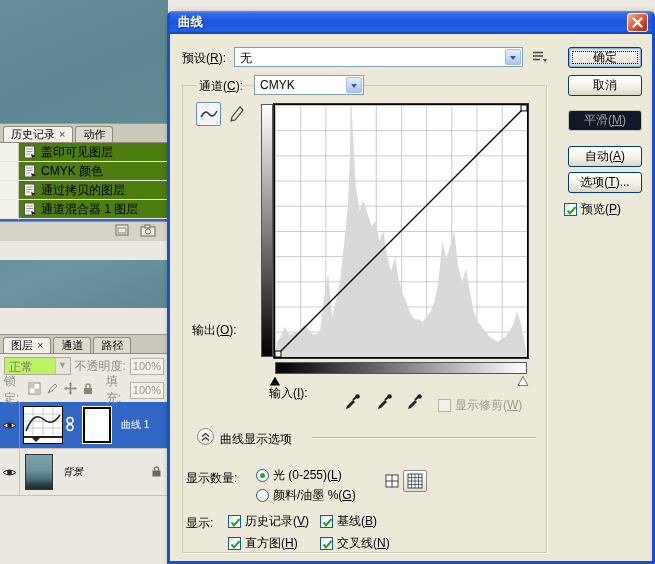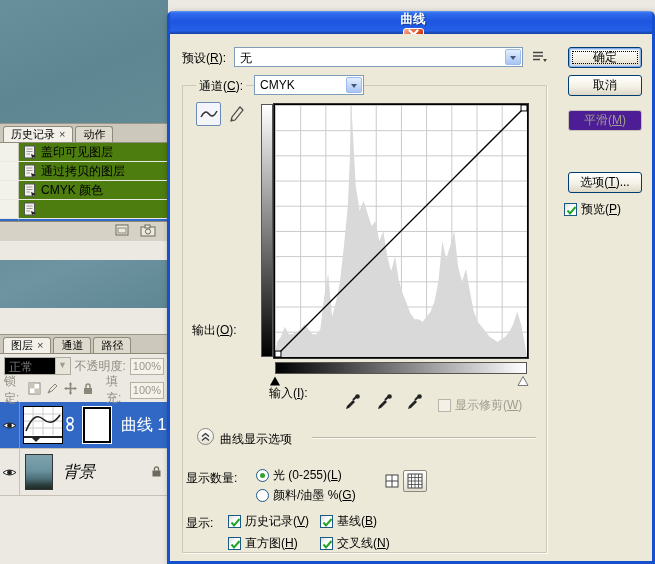--- a/index.html
+++ b/index.html
@@ -27,50 +27,50 @@
 .hrow .hicon { margin:0 4px 0 4px; flex:0 0 14px; }
 .hrow .hlabel { white-space:nowrap; font-size:12px; }
 .hrow.sel { background:#3168c5; color:#fff; }
 .hrow.sel .well { background:#3168c5; border-right-color:#6a93d6; }
 .hrow .ptr { position:absolute; left:3px; top:4px; }
 #history-foot { height:20px; background:#d6d2c6; border-top:1px solid #8f8c7c; display:flex; align-items:center; justify-content:flex-end; gap:10px; padding-right:12px; }
 
 
 #layers-panel { left:0; top:306px; width:168px; height:258px; }
 .lrow-ctl { display:flex; align-items:center; gap:4px; height:24px; padding:0 4px; color:#8e8c80; }
-.mini-combo { position:relative; width:92px; height:18px; background:#000000; border:1px solid #aeaba0; color:#777; padding:1px 4px; }
+.mini-combo { position:relative; width:92px; height:18px; background:#bef264; border:1px solid #aeaba0; color:#777; padding:1px 4px; }
 .mini-combo .arr { position:absolute; right:0; top:0; width:15px; height:16px; background:#e7e4d9; border-left:1px solid #c4c1b4; color:#a09d92; text-align:center; line-height:14px; font-size:9px; }
 .val-box { width:36px; height:17px; border:1px solid #b3b0a4; background:#f4f2e9; color:#9a978c; padding:1px 2px; font-size:11px; }
 .lock-icons { display:flex; gap:5px; align-items:center; }
 .layer-row { display:flex; align-items:center; height:47px; border-bottom:1px solid #c6c3b6; }
 .layer-row .eyecol { width:20px; align-self:stretch; border-right:1px solid #c6c3b6; display:flex; align-items:center; justify-content:center; flex:0 0 20px; }
 .layer-row.sel { background:#3168c5; color:#fff; }
 .layer-row.sel .eyecol { border-right-color:#6a93d6; }
 .thumb-frame { border:1px solid #000; background:#fff; }
 .mask-thumb { width:28px; height:36px; background:#fff; border:2px solid #000; outline:1px solid #fff; margin-left:9px; }
-.layer-name { margin-left:10px; font-size:16px; }
+.layer-name { margin-left:10px; font-size:10px; }
 #bg-thumb { width:28px; height:36px; margin-left:5px; border:1px solid #333;
   background:linear-gradient(180deg,#7da3ad 0%,#6b93a0 45%,#4e6f78 70%,#2c3f3c 88%,#1d2b26 100%); }
 #layers-rest { height:100%; }
 #layers-bottom-line { position:absolute; bottom:0; left:0; right:0; height:2px; background:#b7b4a7; }
 
 
 #dialog { left:167px; top:11px; width:488px; height:553px; border:3px solid #1650cf; border-top:none; border-radius:6px 6px 0 0; background:#ece9d8; box-shadow:2px 2px 6px rgba(0,0,0,.35); }
 #titlebar { height:23px; border-radius:4px 4px 0 0; padding:0 4px 0 8px; display:flex; align-items:center; justify-content:space-between;
-  background:linear-gradient(180deg,#5a93f5 0%,#2f6ceb 10%,#1f55e0 45%,#2460e8 85%,#16409e 100%);flex-direction:column; }
+  background:linear-gradient(180deg,#5a93f5 0%,#2f6ceb 10%,#1f55e0 45%,#2460e8 85%,#16409e 100%); }
 #dialog-title { color:#fff; font-weight:bold; font-size:12.5px; text-shadow:1px 1px 1px #123a8f; }
 #close-btn { width:21px; height:19px; border:1px solid #fff; border-radius:3px; display:flex; align-items:center; justify-content:center;
   background:linear-gradient(135deg,#f5b19a 0%,#e36a48 40%,#ce3a12 75%,#aa2e00 100%); cursor:pointer; }
 #dialog-body { position:relative; width:482px; height:455px; background:#ece9d8; }
 
 .xpbtn { position:absolute; width:74px; height:21px; border:1px solid #003c74; border-radius:3px; font-size:12px;
   display:flex; align-items:center; justify-content:center; background:linear-gradient(180deg,#fff 0%,#f4f1e6 55%,#ddd8c6 100%); cursor:pointer; }
 .xpbtn.focus { box-shadow:inset 0 0 0 1px #88aee8, inset 0 0 0 2px #c3d8f8; }
 .xpbtn.focus::after { content:""; position:absolute; inset:3px; border:1px dotted #000; }
-.xpbtn.disabled { border-color:#c6c3b4; background:#4c1d95; color:#a09d90; cursor:default;align-items:center; }
+.xpbtn.disabled { border-color:#c6c3b4; background:#0f172a; color:#a09d90; cursor:default;align-items:center; }
 
 .combo { position:absolute; background:#fff; border:1px solid #7f9db9; height:20px; font-size:12px; }
 .combo .cval { padding:2px 5px; white-space:nowrap; }
 .combo .carr { position:absolute; right:1px; top:1px; width:16px; height:16px; border:1px solid #9ebcf0; border-radius:2px;
   background:linear-gradient(180deg,#e3eefc 0%,#c6dbfa 50%,#a9c4f2 100%); display:flex; align-items:center; justify-content:center; }
 .combo .carr::after { content:""; border:3px solid transparent; border-top:4px solid #44567a; margin-top:4px; }
 
 .lbl { white-space:nowrap; }
 .groupbox { position:absolute; border:1px solid #cdc9b8; border-radius:1px; box-shadow:1px 1px 0 rgba(255,255,255,.8); }
 
@@ -126,38 +126,39 @@
         </svg>
         <span class="hlabel">盖印可见图层</span>
       </div>
       <div class="hrow">
         <span class="well"></span>
         <svg class="hicon" width="14" height="14" viewBox="0 0 14 14">
           <rect x="1.5" y="1" width="10" height="12" fill="#f2f1ea" stroke="#555"></rect>
           <path d="M3.5 4 H9.5 M3.5 6.5 H9.5 M3.5 9 H7" stroke="#999"></path>
           <path d="M8 9 L13 11 L9 13 Z" fill="#222"></path>
         </svg>
-        <span class="hlabel">通过拷贝的图层</span>
+        <span class="hlabel">CMYK 颜色</span>
       </div>
       <div class="hrow">
         <span class="well"></span>
         <svg class="hicon" width="14" height="14" viewBox="0 0 14 14">
           <rect x="1.5" y="1" width="10" height="12" fill="#f2f1ea" stroke="#555"></rect>
           <path d="M3.5 4 H9.5 M3.5 6.5 H9.5 M3.5 9 H7" stroke="#999"></path>
           <path d="M8 9 L13 11 L9 13 Z" fill="#222"></path>
         </svg>
-        <span class="hlabel">CMYK 颜色</span>
+        <span class="hlabel">通过拷贝的图层</span>
       </div>
       <div class="hrow">
         <span class="well"></span>
         <svg class="hicon" width="14" height="14" viewBox="0 0 14 14">
           <rect x="1.5" y="1" width="10" height="12" fill="#f2f1ea" stroke="#555"></rect>
           <path d="M3.5 4 H9.5 M3.5 6.5 H9.5 M3.5 9 H7" stroke="#999"></path>
           <path d="M8 9 L13 11 L9 13 Z" fill="#222"></path>
         </svg>
+        <span class="hlabel">通道混合器 1 图层</span>
       </div>
       <div class="hrow sel">
         <span class="well">
           <svg class="ptr" width="9" height="11" viewBox="0 0 9 11">
             <path d="M1 0.5 L8 5.5 L1 10.5 Z" fill="#fffbe8" stroke="#333"></path>
           </svg>
         </span>
         <svg class="hicon" width="14" height="14" viewBox="0 0 14 14">
           <rect x="1.5" y="1" width="10" height="12" fill="#f2f1ea" stroke="#555"></rect>
           <path d="M3.5 4 H9.5 M3.5 6.5 H9.5 M3.5 9 H7" stroke="#999"></path>
@@ -288,20 +289,23 @@
           <path d="M1 2.5 H11 M1 6 H11 M1 9.5 H8" stroke="#444" stroke-width="1.4"></path>
           <path d="M11 9 L15 9 L13 12 Z" fill="#444"></path>
         </svg>
     </span>
 
     <div class="xpbtn focus" style="left:398px;top:13px">确定</div>
     <div class="xpbtn" style="left:398px;top:41px">取消</div>
     <div class="xpbtn disabled" style="left:398px;top:76px">
         <span><span>平滑(</span><span class="u">M</span><span>)</span></span>
       </div>
+    <div class="xpbtn" style="left:398px;top:112px">
+        <span><span>自动(</span><span class="u">A</span><span>)</span></span>
+      </div>
     <div class="xpbtn" style="left:398px;top:138px">
         <span><span>选项(</span><span class="u">T</span><span>)...</span></span>
       </div>
     <div class="chk-row" style="left:394px;top:167px">
       <span class="xp-check on">
           <svg width="13" height="13" viewBox="0 0 13 13">
             <path d="M2.5 6.5 L5 9.5 L10.5 3" fill="none" stroke="#23a428" stroke-width="2"></path>
           </svg>
         </span>
       <span class="lbl"><span>预览(</span><span class="u">P</span><span>)</span></span>

